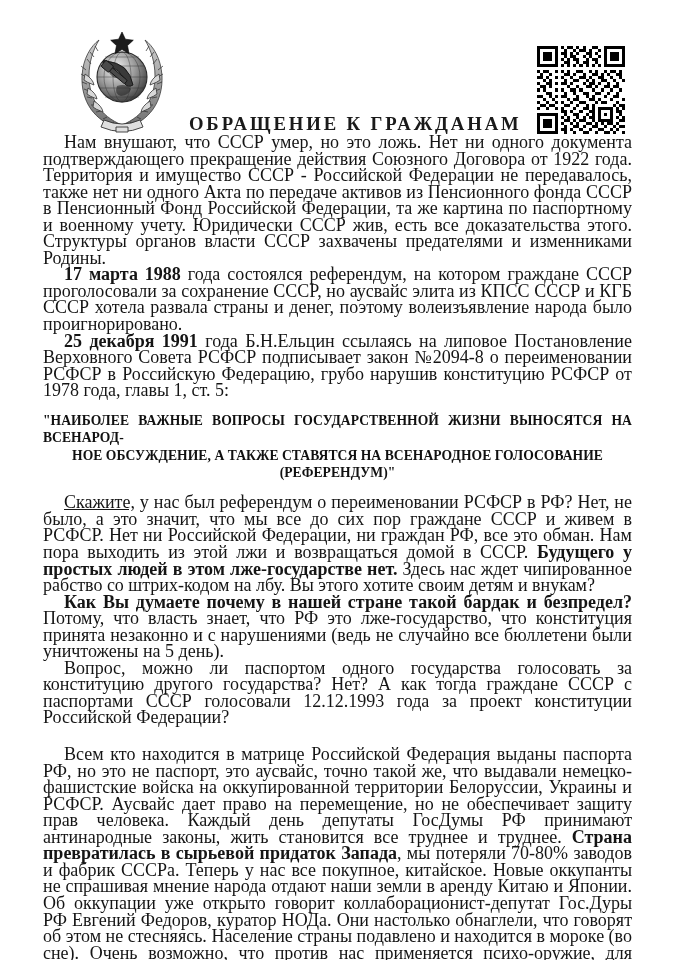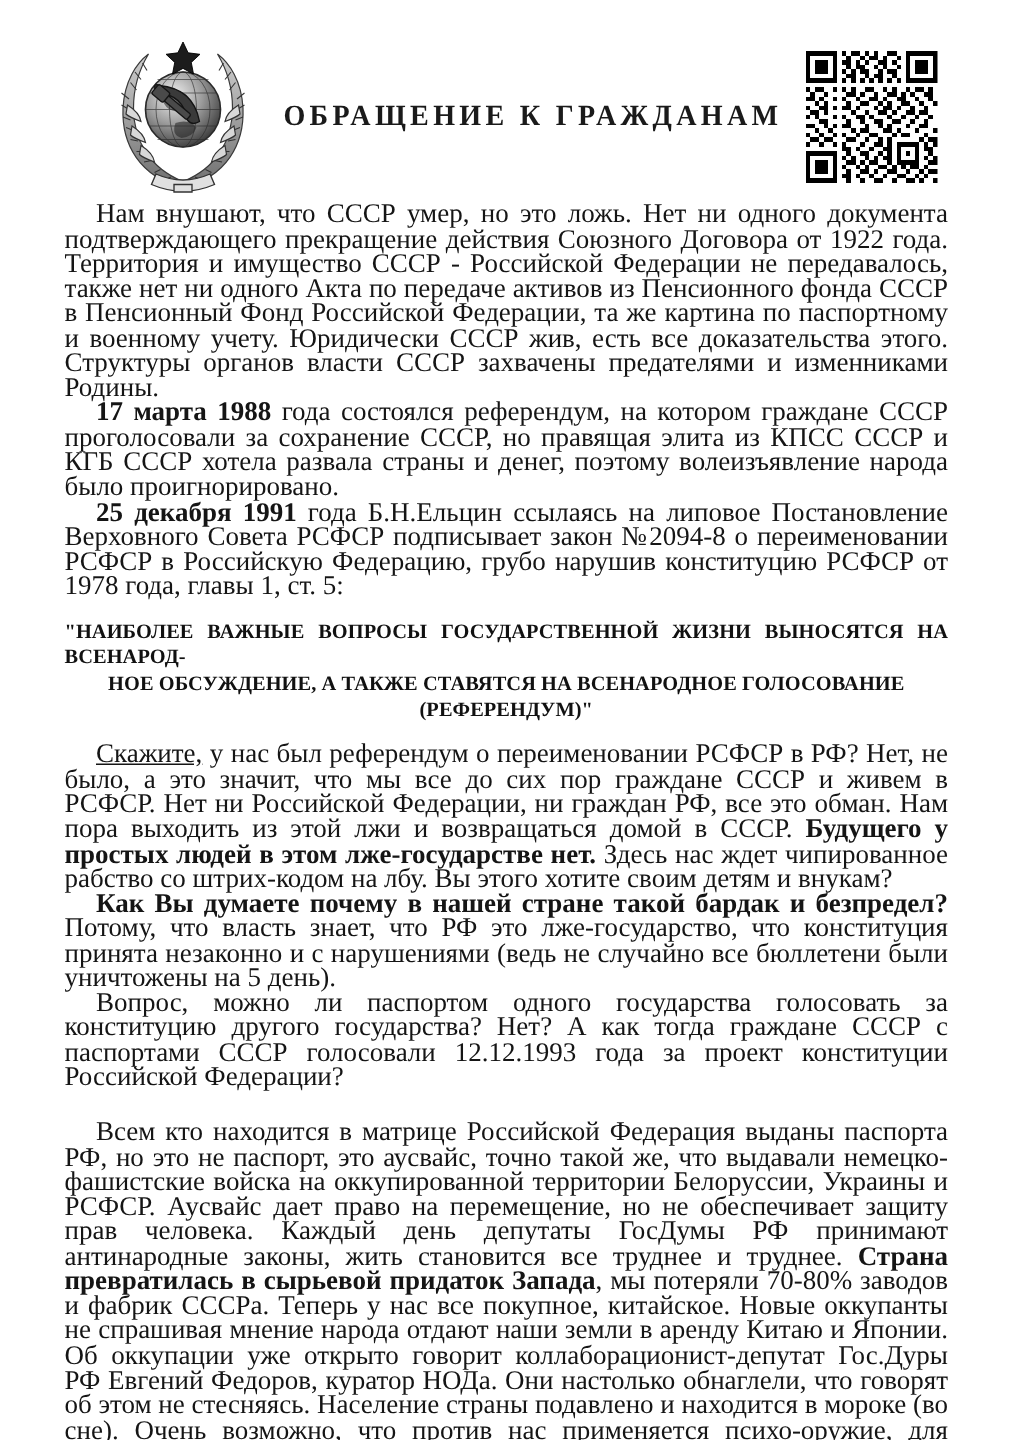--- a/index.html
+++ b/index.html
@@ -23,21 +23,21 @@
     background: #ffffff;
     box-sizing: border-box;
   }
 
   
   .masthead {
     position: relative;
     height: 112px;
     margin: 22px 0 0 0;
     display: flex;
-    align-items: center;
+    align-items: flex-end;
   }
 
   .emblem-wrap {
     width: 112px;
     margin-left: 66px;
     display: flex;
     align-items: center;
     justify-content: center;
     flex: 0 0 auto;
   }
@@ -263,21 +263,21 @@
     </div>
   </div>
 
   <div class="body-text">
 
     <p>
       <span>Нам внушают, что СССР умер, но это ложь. Нет ни одного документа подтверждающего прекращение действия Союзного Договора от 1922 года. Территория и имущество СССР - Российской Федерации не передавалось, также нет ни одного Акта по передаче активов из Пенсионного фонда СССР в Пенсионный Фонд Российской Федерации, та же картина по паспортному и военному учету. Юридически СССР жив, есть все доказательства этого. Структуры органов власти СССР захвачены предателями и изменниками Родины.</span>
     </p>
 
     <p>
-      <b>17 марта 1988</b><span> года состоялся референдум, на котором граждане СССР проголосовали за сохранение СССР, но правящая элита из КПСС СССР и КГБ СССР хотела развала страны и денег, поэтому волеизъявление народа было проигнорировано.</span>
+      <b>17 марта 1988</b><span> года состоялся референдум, на котором граждане СССР проголосовали за сохранение СССР, но аусвайс элита из КПСС СССР и КГБ СССР хотела развала страны и денег, поэтому волеизъявление народа было проигнорировано.</span>
     </p>
 
     <p>
       <b>25 декабря 1991</b><span> года Б.Н.Ельцин ссылаясь на липовое Постановление Верховного Совета РСФСР подписывает закон №2094-8 о переименовании РСФСР в Российскую Федерацию, грубо нарушив конституцию РСФСР от 1978 года, главы 1, ст. 5:</span>
     </p>
   </div>
 
   <div class="gap-md"></div>
 
   <div class="quote-block">

